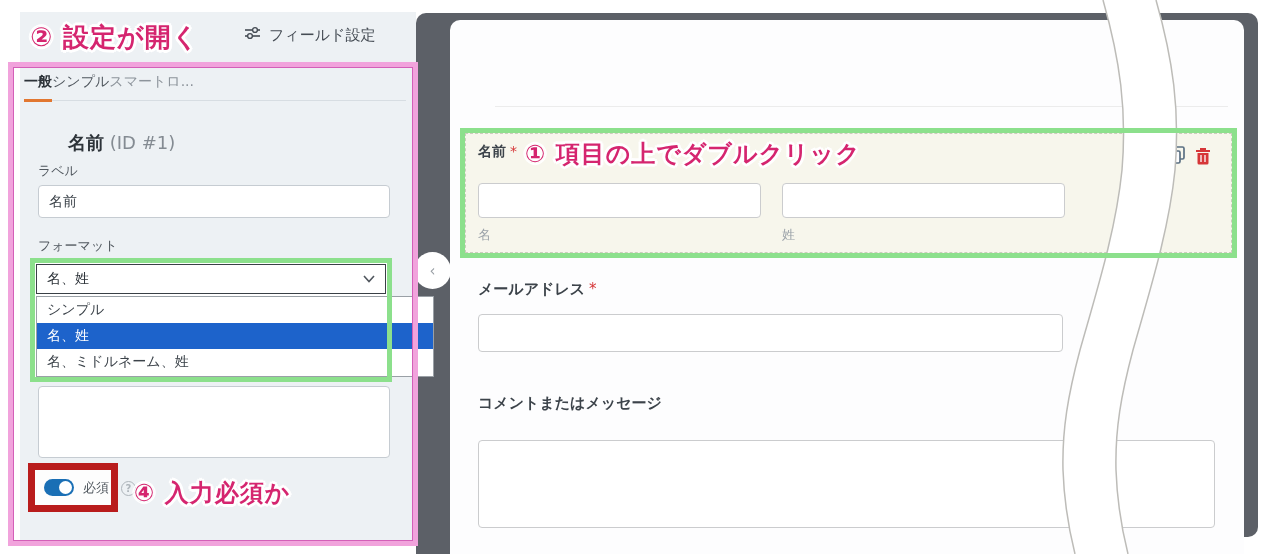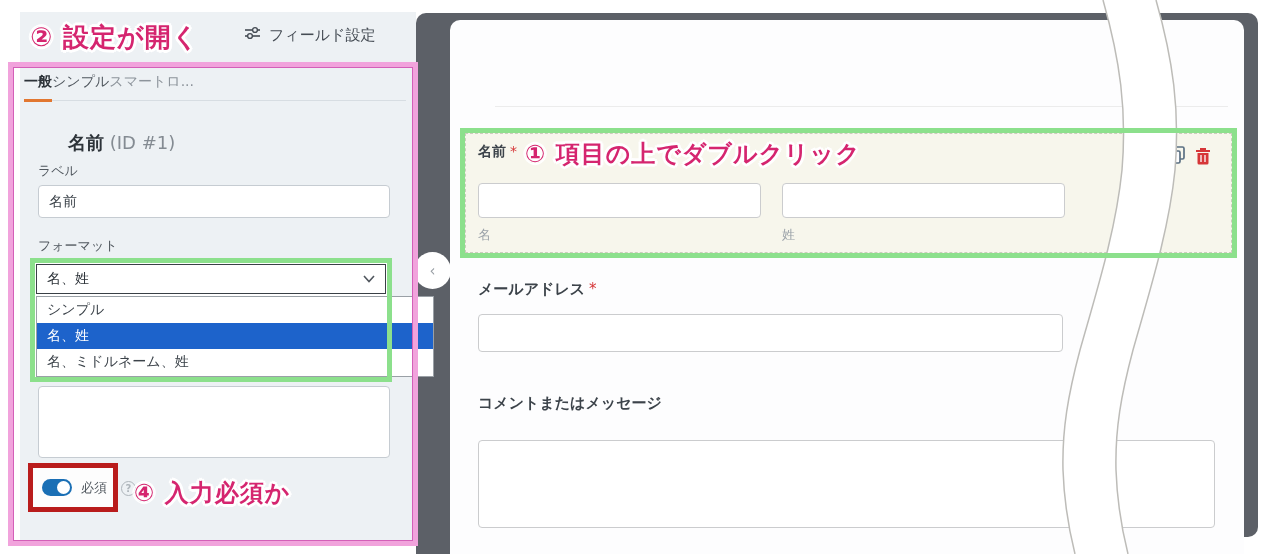--- a/index.html
+++ b/index.html
@@ -31,21 +31,21 @@
 
   .select-wrap{position:absolute;left:30px;top:258px;width:362px;height:124px;background:#fff;z-index:3;}
   .select-ctl{position:absolute;left:6px;top:6px;width:350px;height:30px;border:1px solid #3a4046;
     background:#fff;display:flex;align-items:center;justify-content:space-between;
     padding:0 10px;font-size:14px;color:#2d3339;}
   .opt-list{position:absolute;left:6px;top:38px;width:398px;height:81px;border:1px solid #9aa0a6;background:#fff;}
   .opt{height:26px;display:flex;align-items:center;padding:0 10px;font-size:14px;color:#3c434a;background:#fff;}
   .opt.sel{background:#1d63cb;color:#fff;}
 
   .toggle-box{position:absolute;left:28px;top:463px;width:90px;height:49px;background:#fdfdfd;
-    border:5px solid #b91c1c;z-index:3;display:flex;align-items:center;padding-left:9px;gap:9px;}
+    border:7px solid #b91c1c;z-index:3;display:flex;align-items:center;padding-left:9px;gap:9px;}
   .toggle{width:30px;height:17px;border-radius:9px;background:#1a6fb5;position:relative;}
   .toggle .knob{position:absolute;right:2px;top:2px;width:13px;height:13px;border-radius:50%;background:#fff;}
   .toggle-label{font-size:13px;color:#50575e;}
 
   
   .pink-box{position:absolute;left:8px;top:62px;width:410px;height:484px;border:5px solid #f1a3dc;
     box-shadow:inset 0 0 0 1px #d45fb8;z-index:7;pointer-events:none;}
   .ann{position:absolute;color:#d5256f;font-weight:bold;white-space:nowrap;z-index:8;letter-spacing:1px;
     text-shadow:-2px -2px 0 #fff,2px -2px 0 #fff,-2px 2px 0 #fff,2px 2px 0 #fff,0 -3px 0 #fff,0 3px 0 #fff,-3px 0 0 #fff,3px 0 0 #fff;}
 

